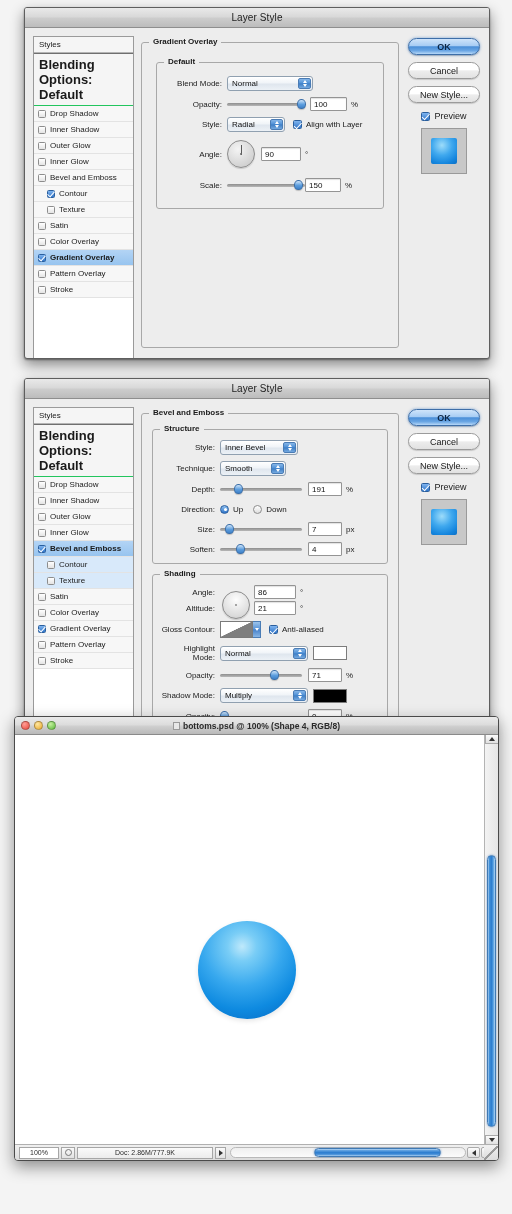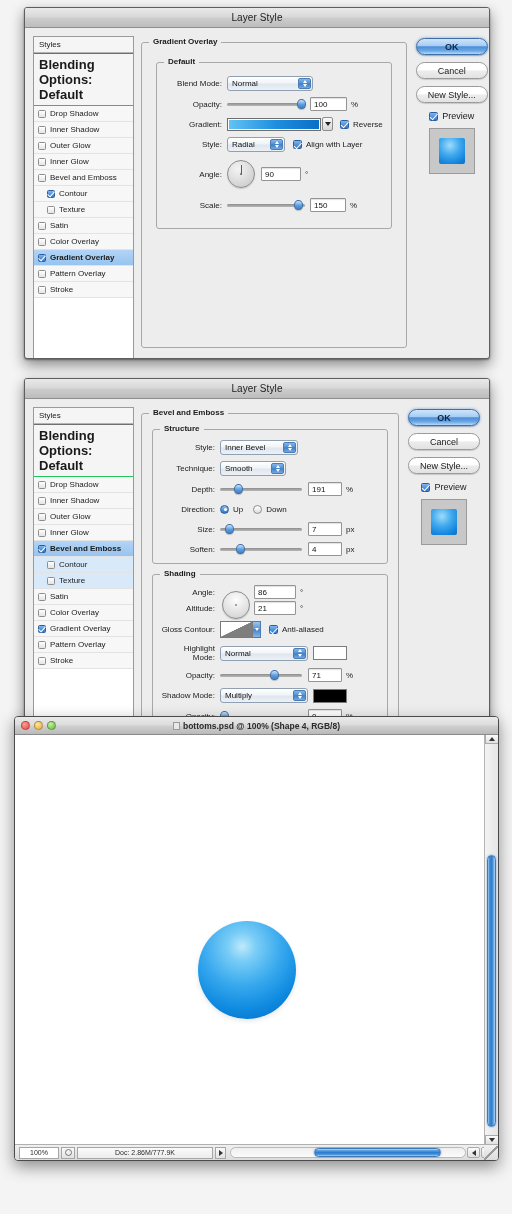--- a/index.html
+++ b/index.html
@@ -514,27 +514,20 @@
             <div class="row">
               <span class="rlabel" style="width:62px;">Opacity:</span>
               <span class="slider" style="width:78px;">
                 <span class="track"></span>
                 <span class="knob" style="left:70px;"></span>
               </span>
               <span class="field" style="width:37px; margin-left:5px;">100</span>
               <span class="unit">%</span>
             </div>
 
-            <div class="row">
-              <span class="rlabel" style="width:62px;">Gradient:</span>
-              <span class="grad-swatch" style="width:94px; background:linear-gradient(to right,#63c4f5,#1d8ede 52%,#0b6fc6);"></span>
-              <span class="minibtn" style="margin-left:1px;"></span>
-              <span class="cb big on" style="margin-left:7px;"></span>
-              <span class="unit">Reverse</span>
-            </div>
 
             <div class="row">
               <span class="rlabel" style="width:62px;">Style:</span>
               <span class="popup" style="width:58px;">
                 <span>Radial</span>
                 <span class="arrows"></span>
               </span>
               <span class="cb big on" style="margin-left:8px;"></span>
               <span class="unit">Align with Layer</span>
             </div>
@@ -548,21 +541,21 @@
               <span class="field" style="width:40px; margin-left:6px;">90</span>
               <span class="unit">°</span>
             </div>
 
             <div class="row" style="margin-bottom:2px;">
               <span class="rlabel" style="width:62px;">Scale:</span>
               <span class="slider" style="width:78px;">
                 <span class="track"></span>
                 <span class="knob" style="left:67px;"></span>
               </span>
-              <span class="field" style="width:36px; margin-left:5px;">150</span>
+              <span class="field" style="width:36px; ">150</span>
               <span class="unit">%</span>
             </div>
           </div>
         </div>
       </div>
 
       <div class="btn-col">
         <div class="aqua-btn default">OK</div>
         <div class="aqua-btn">Cancel</div>
         <div class="aqua-btn">New Style...</div>

